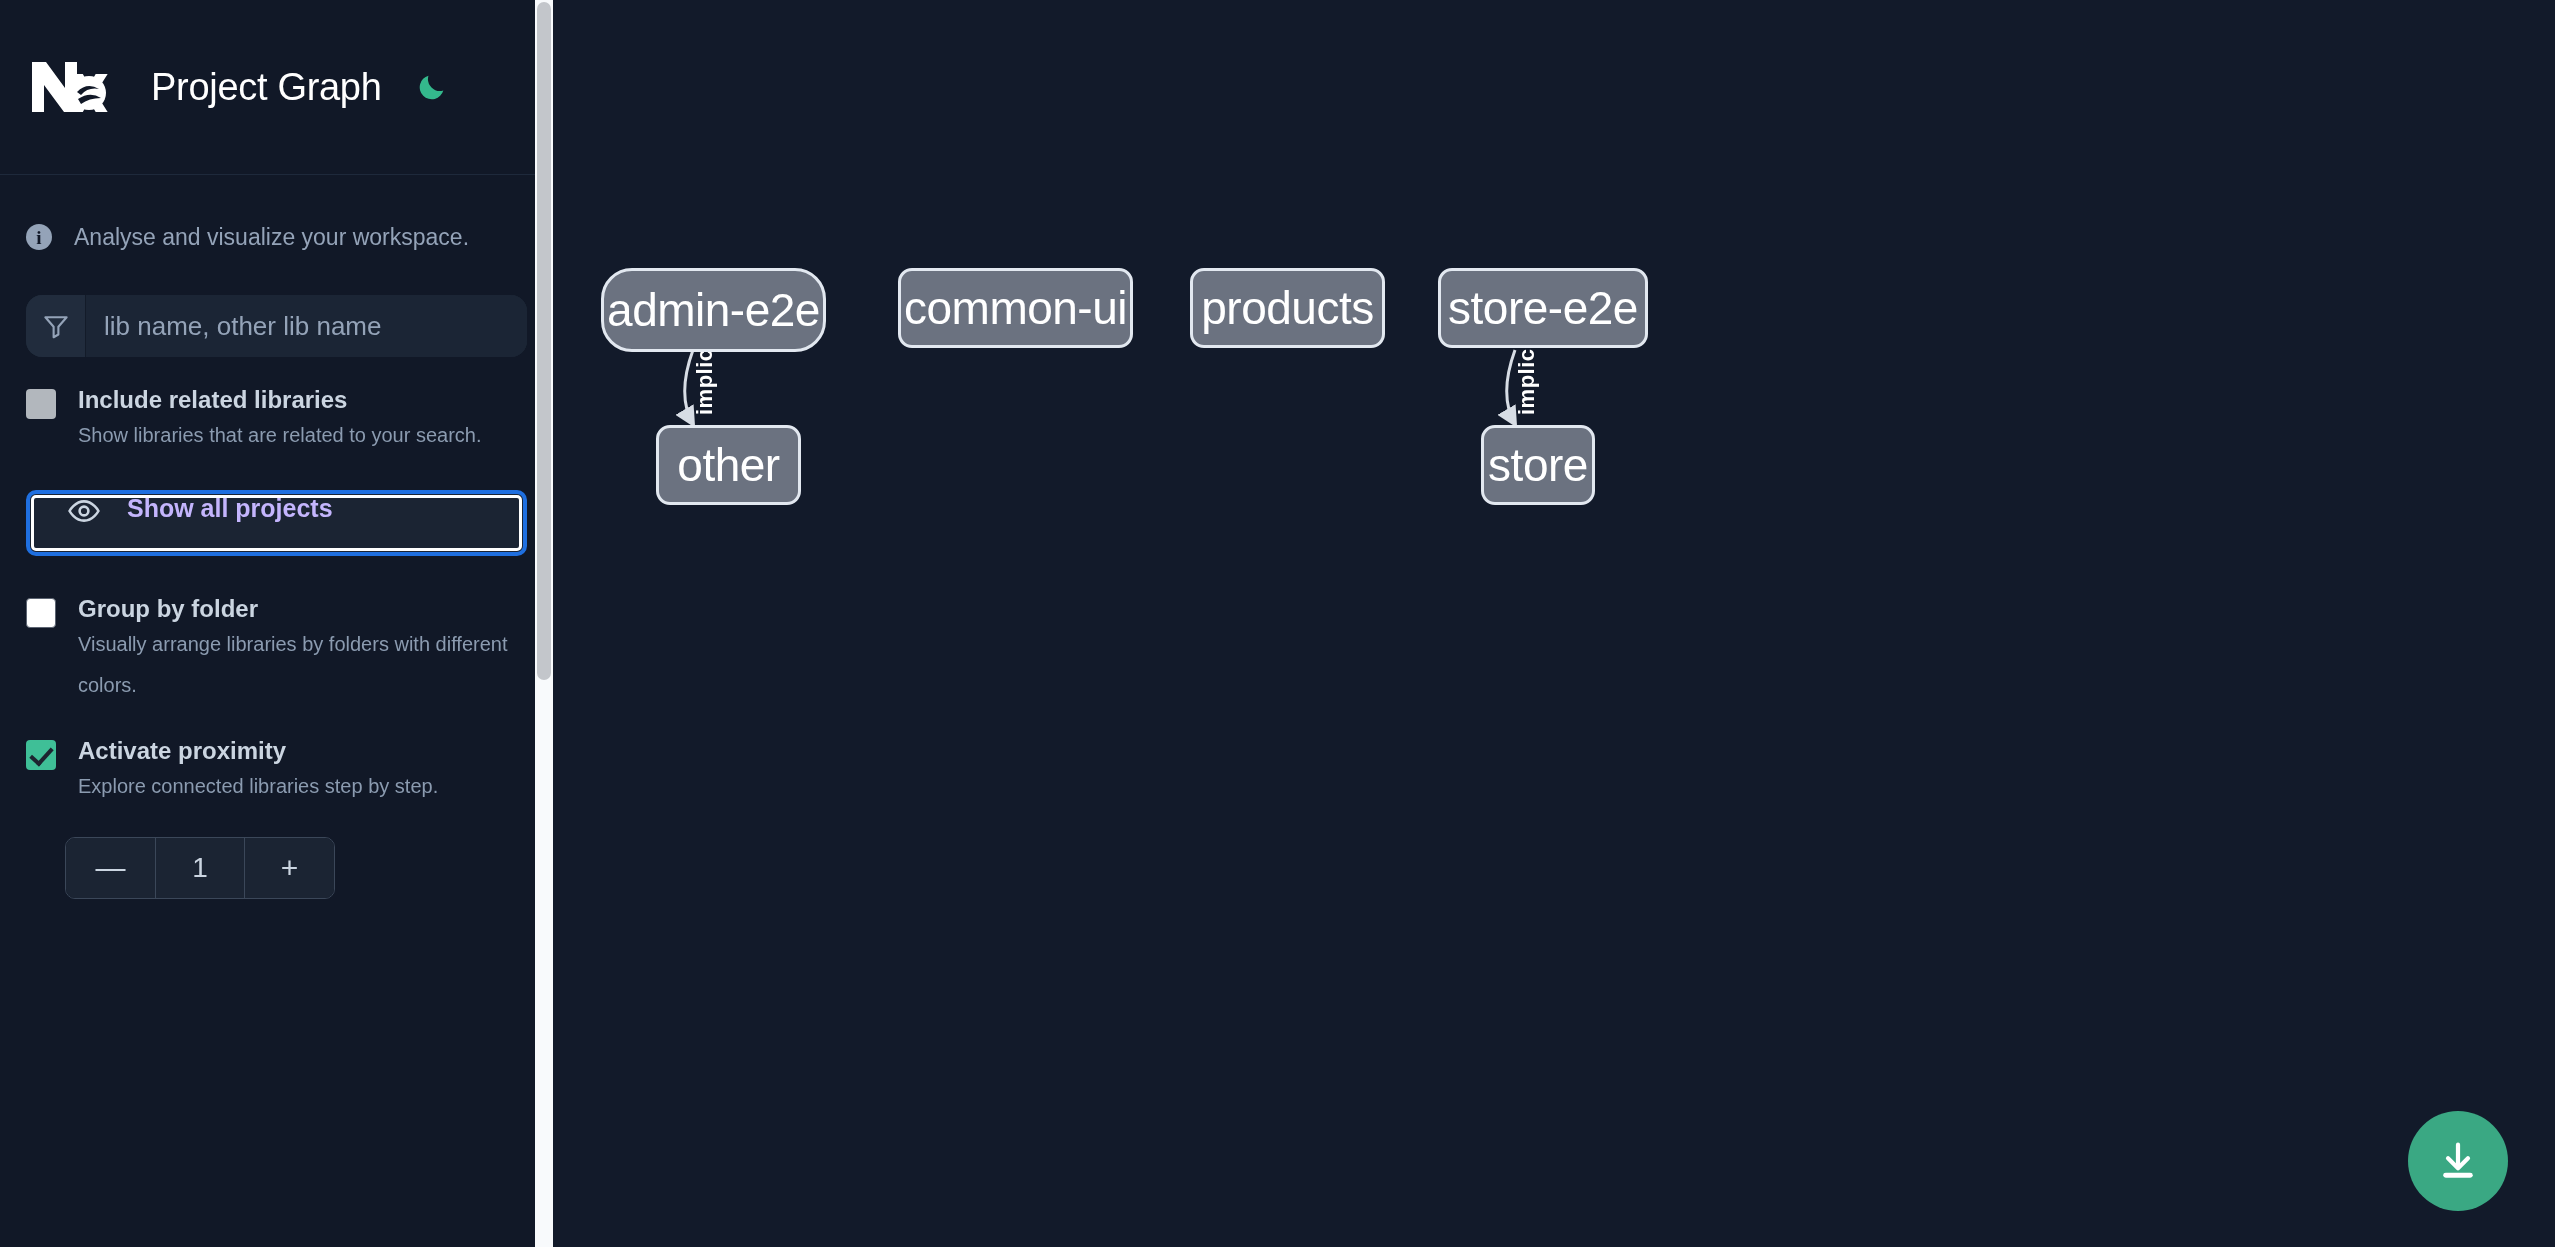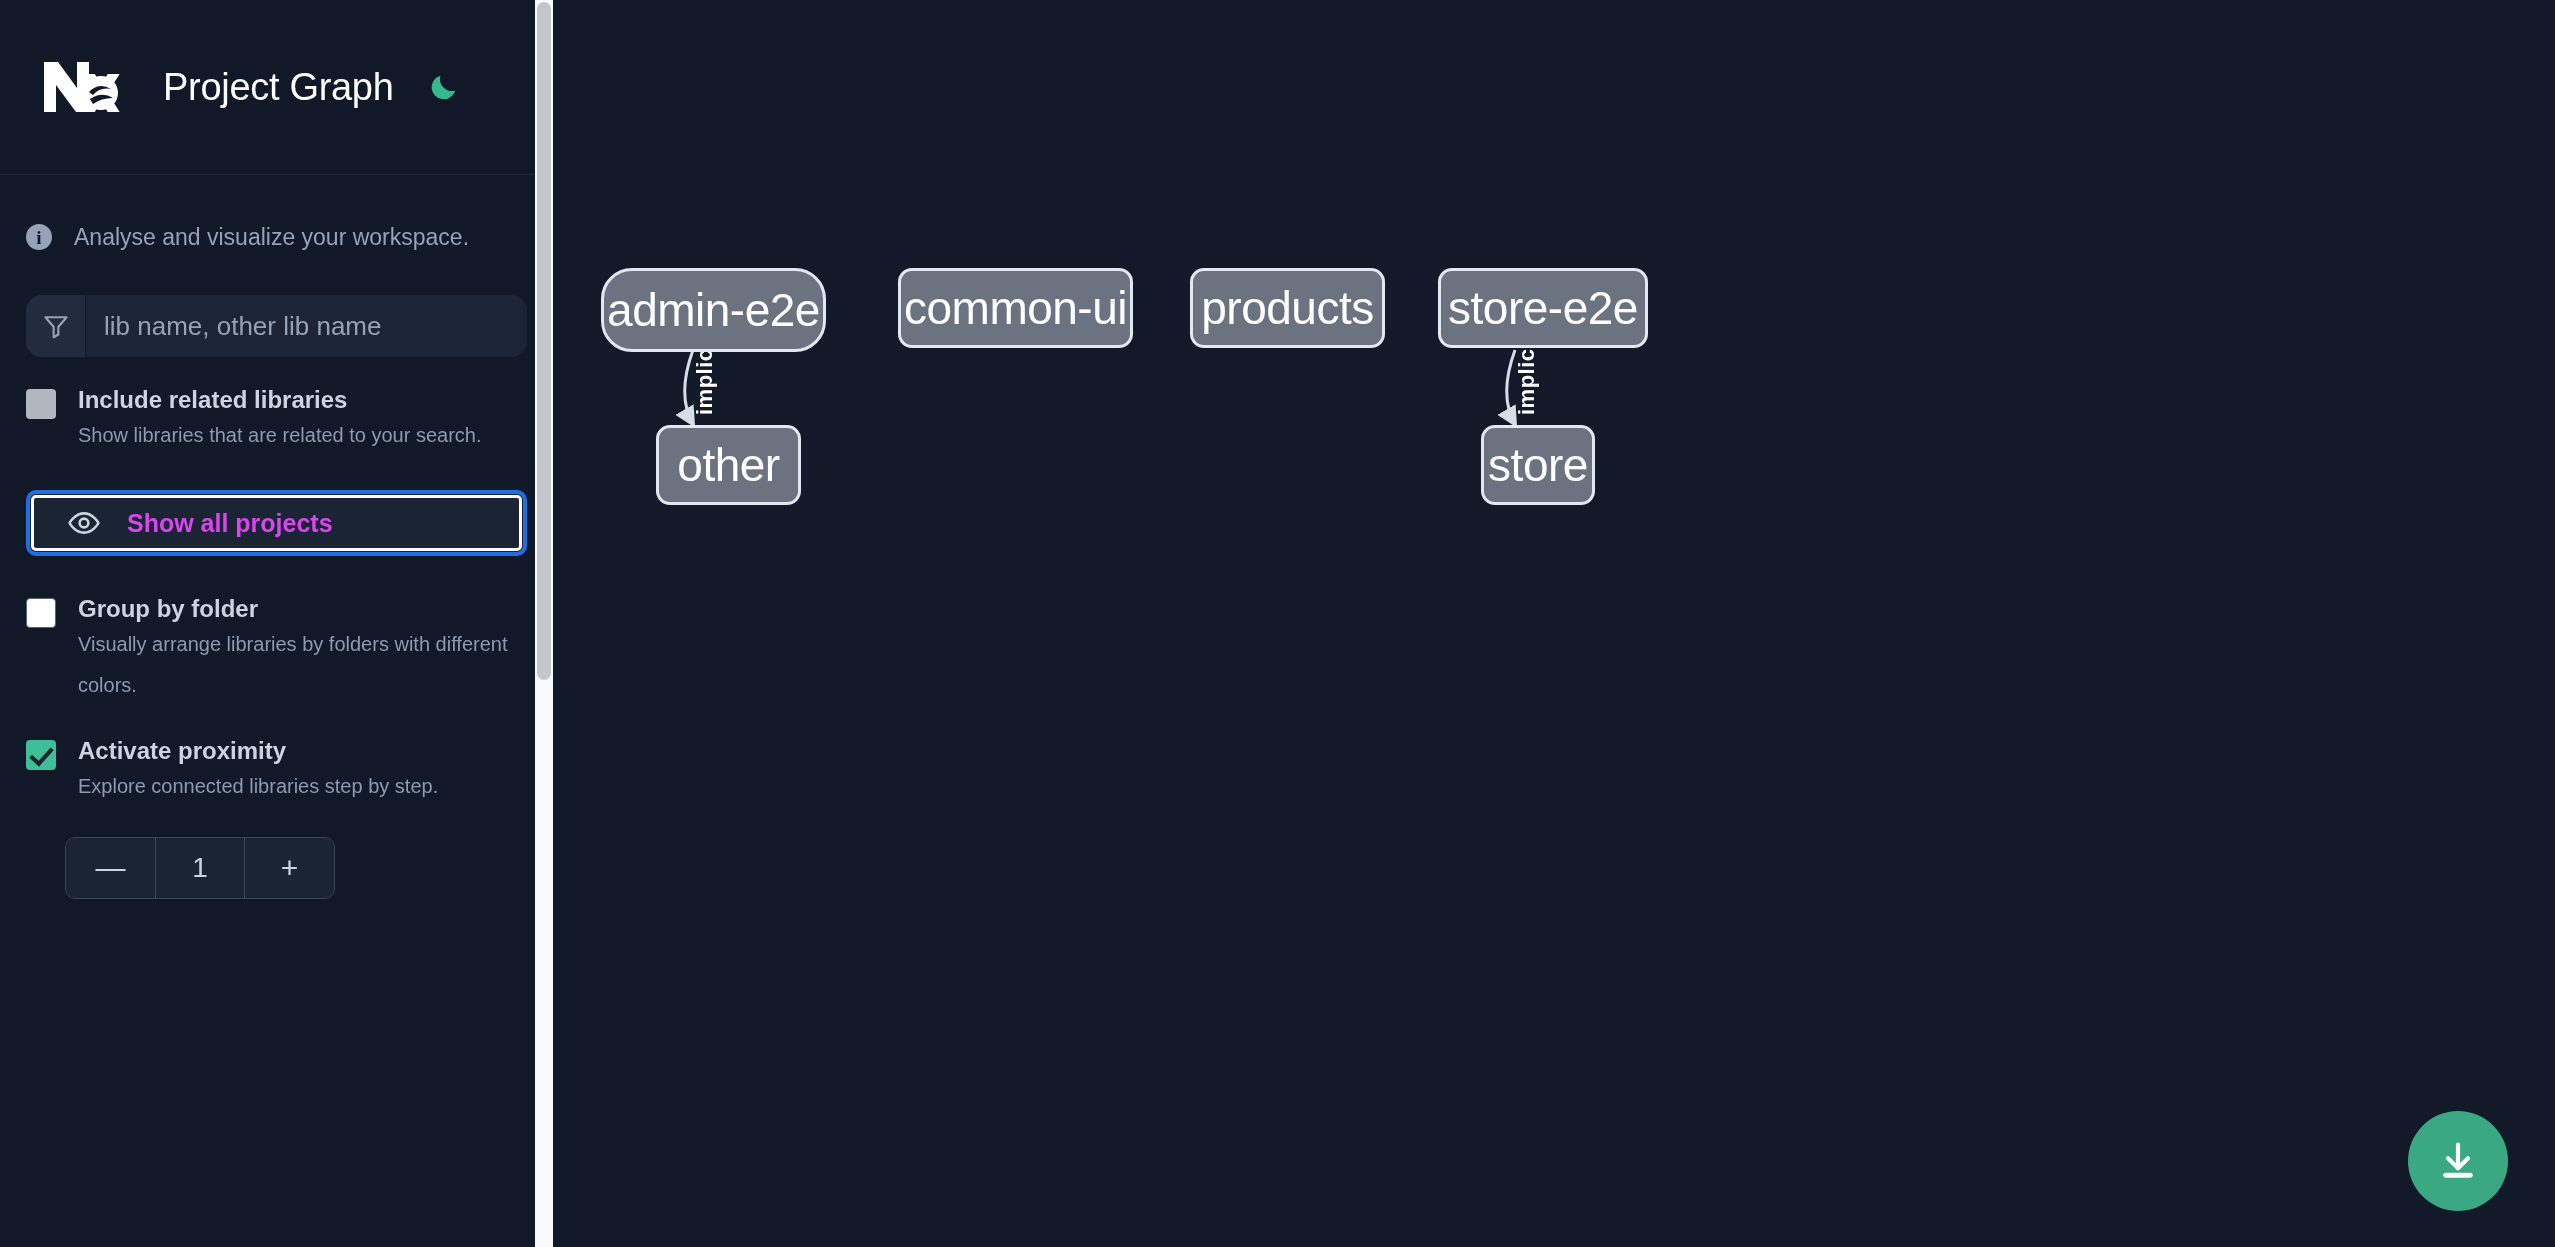--- a/index.html
+++ b/index.html
@@ -27,21 +27,21 @@
     height: 1247px;
     background: #111827;
     flex: 0 0 553px;
     overflow: hidden;
   }
 
   .sb-header {
     height: 175px;
     display: flex;
     align-items: center;
-    padding-left: 40px;
+    padding-left: 28px;
     border-bottom: 1px solid #1e293b;
   }
 
   .nx-logo {
     width: 86px;
     height: 62px;
     flex: 0 0 86px;
     display: block;
   }
 
@@ -172,24 +172,23 @@
   }
 
   
   .act-btn {
     margin: 0 26px;
     height: 66px;
     border-radius: 10px;
     background: #1b2433;
     border: 1px solid #2c3a4f;
     display: flex;
-    align-items: center;
     padding-left: 40px;
     cursor: pointer;
-    color: #d946ef;
+    color: #c4b5fd;
     font-size: 25px;
     font-weight: bold;
   }
   .act-btn .lbl { margin-left: 26px; white-space: nowrap; }
 
   .act-btn.focused {
     border: 4px solid #1f6fe0;
     outline: 3px solid #ffffff;
     outline-offset: -8px;
     padding-left: 37px;

